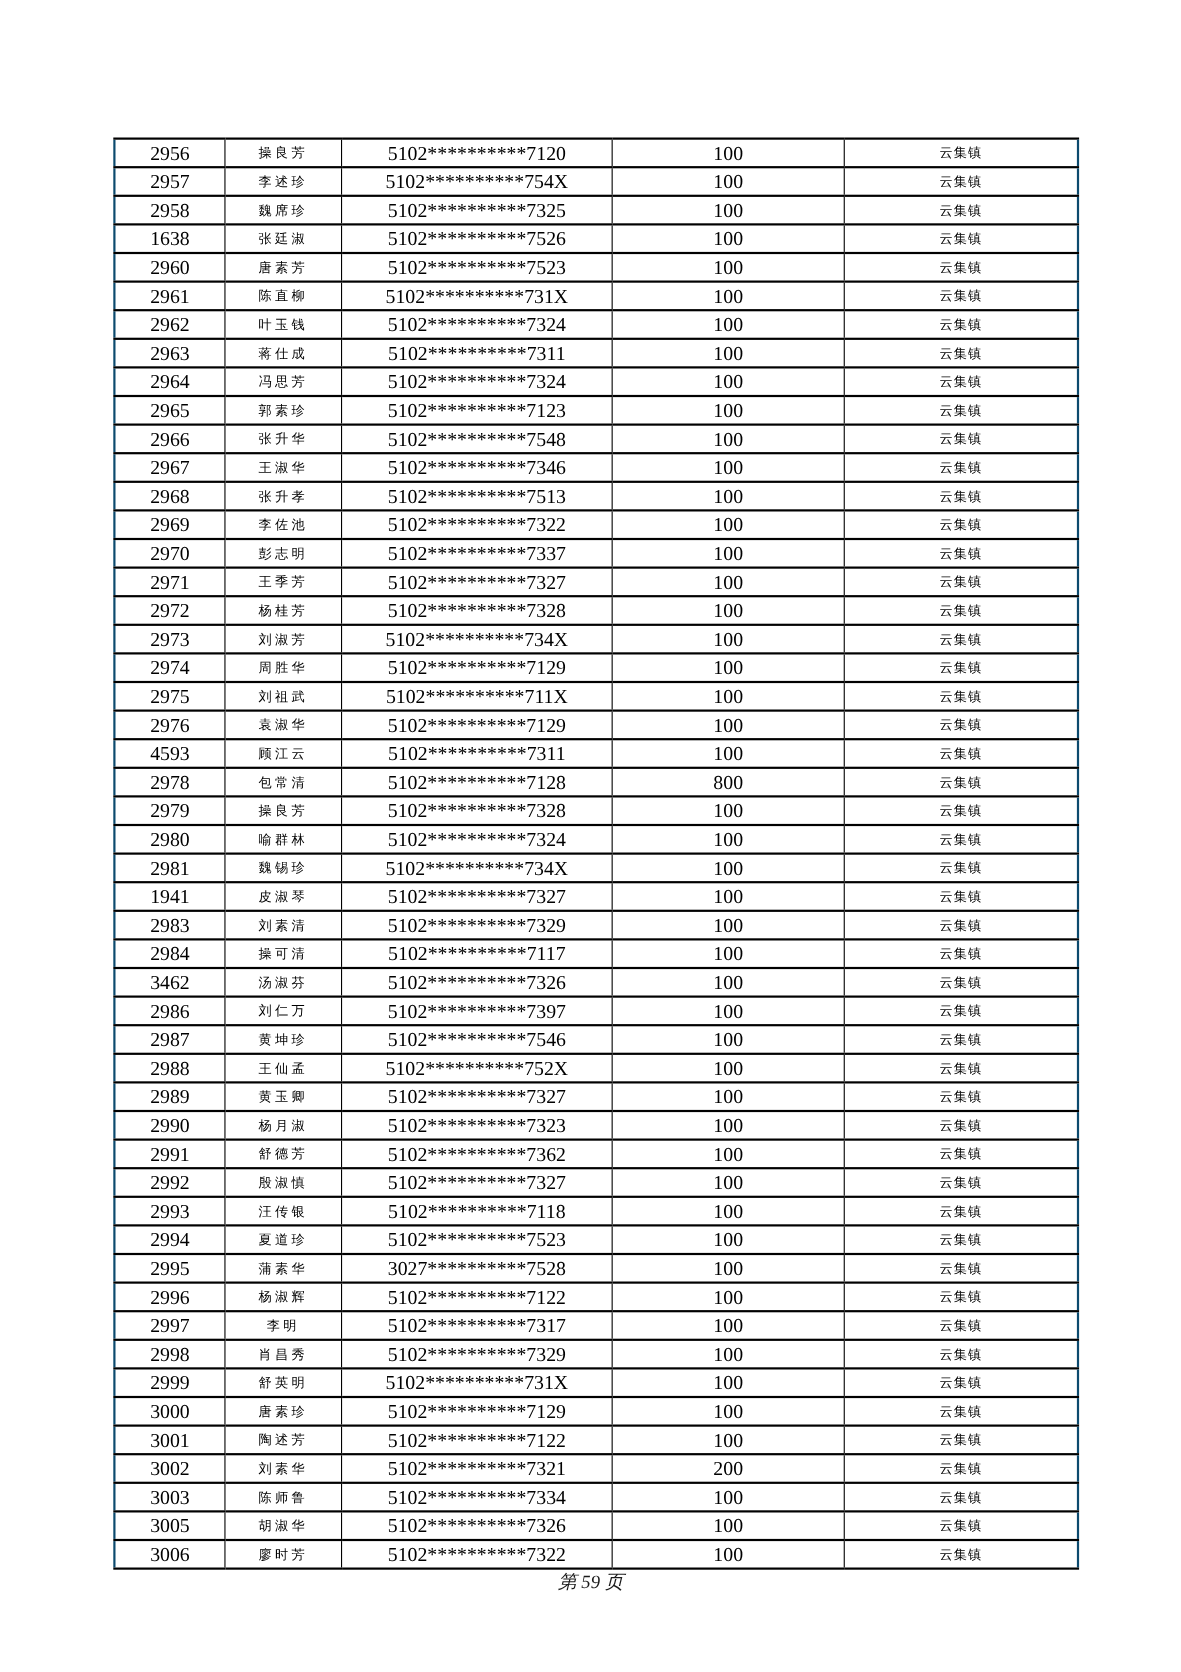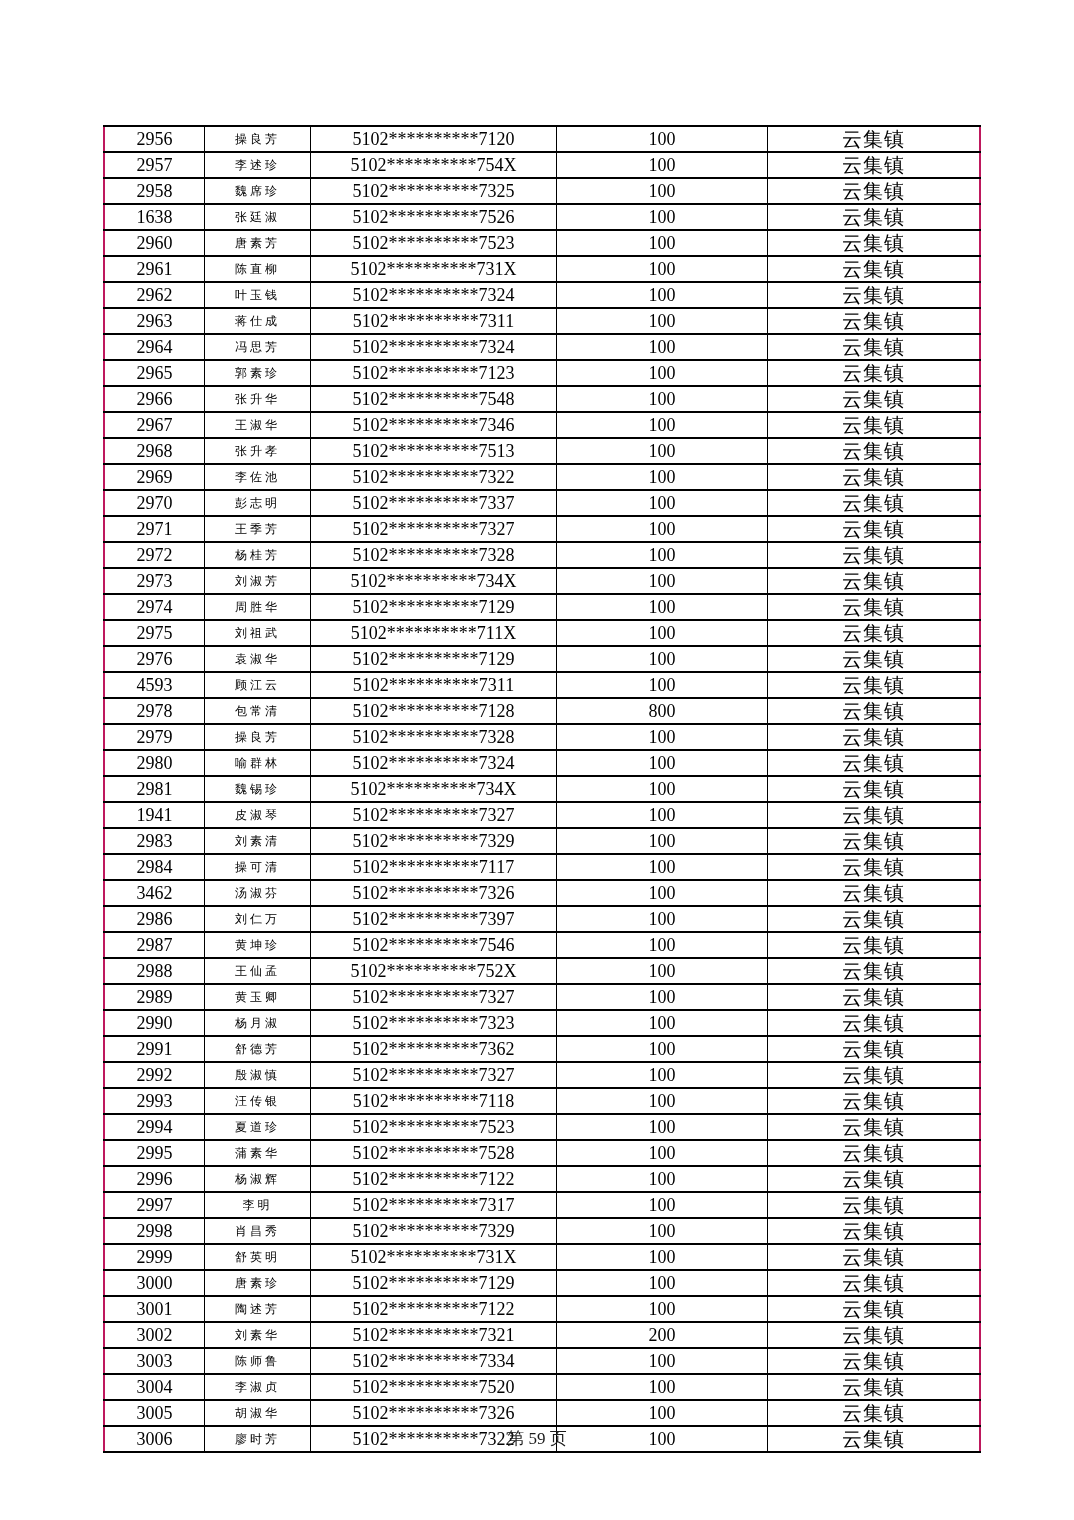--- a/index.html
+++ b/index.html
@@ -33,36 +33,37 @@
     border-bottom: 2px solid #000000;
     padding: 0;
     height: 22.8px;
     text-align: center;
     vertical-align: middle;
     white-space: nowrap;
     overflow: hidden;
     line-height: 24px;
   }
   table.roster {
-    border: 2px solid #be185d;
+    border: 2px solid #0c4a6e;
   }
   td.c-no   { width: 99px;  font-size: 18px; }
   td.c-name { width: 105px; font-size: 12px; letter-spacing: 3px; }
   td.c-id   { width: 245px; font-size: 18px; }
   td.c-amt  { width: 210px; font-size: 18px; }
-  td.c-town { width: 211px; font-size: 20px; letter-spacing: 1px; }
+  td.c-town { width: 211px; font-size: 12px; letter-spacing: 1px; }
   .footer {
     position: absolute;
     left: 0;
     top: 1427px;
     width: 1074px;
     text-align: center;
     font-size: 17px;
     color: #1a1a1a;
     font-family: "Liberation Serif", "DejaVu Serif", serif;
+    font-style: italic;
   }
 </style>
 </head>
 <body>
 
 <div class="page">
 
   <table class="roster">
     <tbody>
         <tr>
@@ -334,21 +335,21 @@
         <tr>
       <td class="c-no">2994</td>
       <td class="c-name">夏道珍</td>
       <td class="c-id">5102**********7523</td>
       <td class="c-amt">100</td>
       <td class="c-town">云集镇</td>
     </tr>
         <tr>
       <td class="c-no">2995</td>
       <td class="c-name">蒲素华</td>
-      <td class="c-id">5102**********7528</td>
+      <td class="c-id">3027**********7528</td>
       <td class="c-amt">100</td>
       <td class="c-town">云集镇</td>
     </tr>
         <tr>
       <td class="c-no">2996</td>
       <td class="c-name">杨淑辉</td>
       <td class="c-id">5102**********7122</td>
       <td class="c-amt">100</td>
       <td class="c-town">云集镇</td>
     </tr>
@@ -391,27 +392,20 @@
       <td class="c-no">3002</td>
       <td class="c-name">刘素华</td>
       <td class="c-id">5102**********7321</td>
       <td class="c-amt">200</td>
       <td class="c-town">云集镇</td>
     </tr>
         <tr>
       <td class="c-no">3003</td>
       <td class="c-name">陈师鲁</td>
       <td class="c-id">5102**********7334</td>
-      <td class="c-amt">100</td>
-      <td class="c-town">云集镇</td>
-    </tr>
-        <tr>
-      <td class="c-no">3004</td>
-      <td class="c-name">李淑贞</td>
-      <td class="c-id">5102**********7520</td>
       <td class="c-amt">100</td>
       <td class="c-town">云集镇</td>
     </tr>
         <tr>
       <td class="c-no">3005</td>
       <td class="c-name">胡淑华</td>
       <td class="c-id">5102**********7326</td>
       <td class="c-amt">100</td>
       <td class="c-town">云集镇</td>
     </tr>

